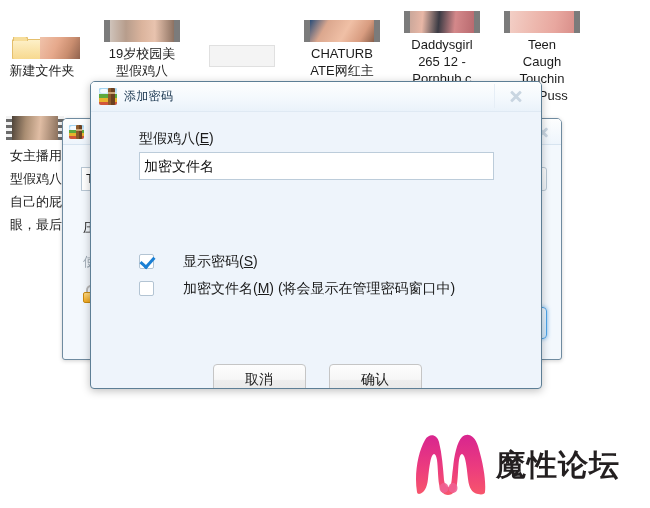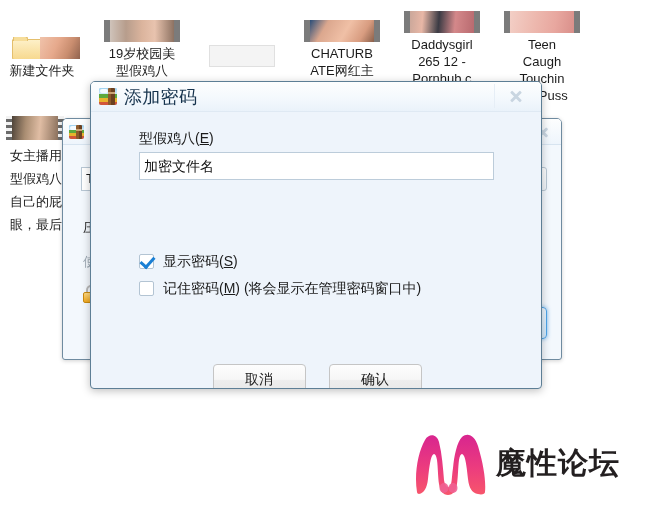--- a/index.html
+++ b/index.html
@@ -255,21 +255,21 @@
     height: 30px;
     background: linear-gradient(#fdfefe 0%, #f4f9fd 55%, #eaf2fa 100%);
     border-bottom: 1px solid #dfe9f3;
     display: flex;
     align-items: center;
     padding-left: 8px;
     position: relative;
     box-sizing: border-box;
   }
   #dlg .title-text {
-    font-size: 18px;
+    font-size: 12px;
     color: #16334d;
     margin-left: 7px;
     letter-spacing: 0.3px;
   }
   .dlg-close {
     position: absolute;
     right: 6px; top: 2px;
     width: 40px; height: 24px;
     display: flex; align-items: center; justify-content: center;
     border-left: 1px solid #e6eef6;
@@ -369,20 +369,21 @@
 
   .chk-group {
     position: absolute;
     left: 48px; top: 136px;
     width: 370px;
   }
   .chk-row {
     display: flex;
     align-items: center;
     height: 27px;
+    gap: 20px;
   }
   .chk-box {
     width: 15px; height: 15px;
     background: #ffffff;
     border: 1px solid #b3c4d3;
     border-radius: 2px;
     box-sizing: border-box;
     position: relative;
     flex: 0 0 auto;
     margin-right: 9px;
@@ -435,21 +436,21 @@
     align-items: center;
   }
   .wm-logo { width: 78px; height: 62px; flex: 0 0 auto; }
   .wm-text { margin-left: 6px; }
   .wm-cn {
     font-size: 30px;
     font-weight: bold;
     color: #231f20;
     letter-spacing: 1px;
     line-height: 32px;
-    font-family: Liberation Mono, monospace;
+    font-family: Liberation Sans, sans-serif;
   }
   .wm-en {
     font-size: 21px;
     color: #6d6e71;
     line-height: 23px;
     letter-spacing: 0px;
     font-family: "Liberation Sans", sans-serif;
   }
 </style>
 </head>
@@ -584,21 +585,21 @@
     <div class="chk-group">
 
       <div class="chk-row">
         <span class="chk-box checked"></span>
         <span class="chk-label"><span>显示密码(</span><u>S</u><span>)</span><span></span></span>
       </div>
 
 
       <div class="chk-row">
         <span class="chk-box"></span>
-        <span class="chk-label"><span>记住密码(</span><u>M</u><span>)</span><span> (将会显示在管理密码窗口中)</span></span>
+        <span class="chk-label"><span>加密文件名(</span><u>M</u><span>)</span><span> (将会显示在管理密码窗口中)</span></span>
       </div>
 
     </div>
 
     <div class="btn-row">
       <div class="dlg-btn">取消</div>
       <div class="dlg-btn">确认</div>
     </div>
 
   </div>

